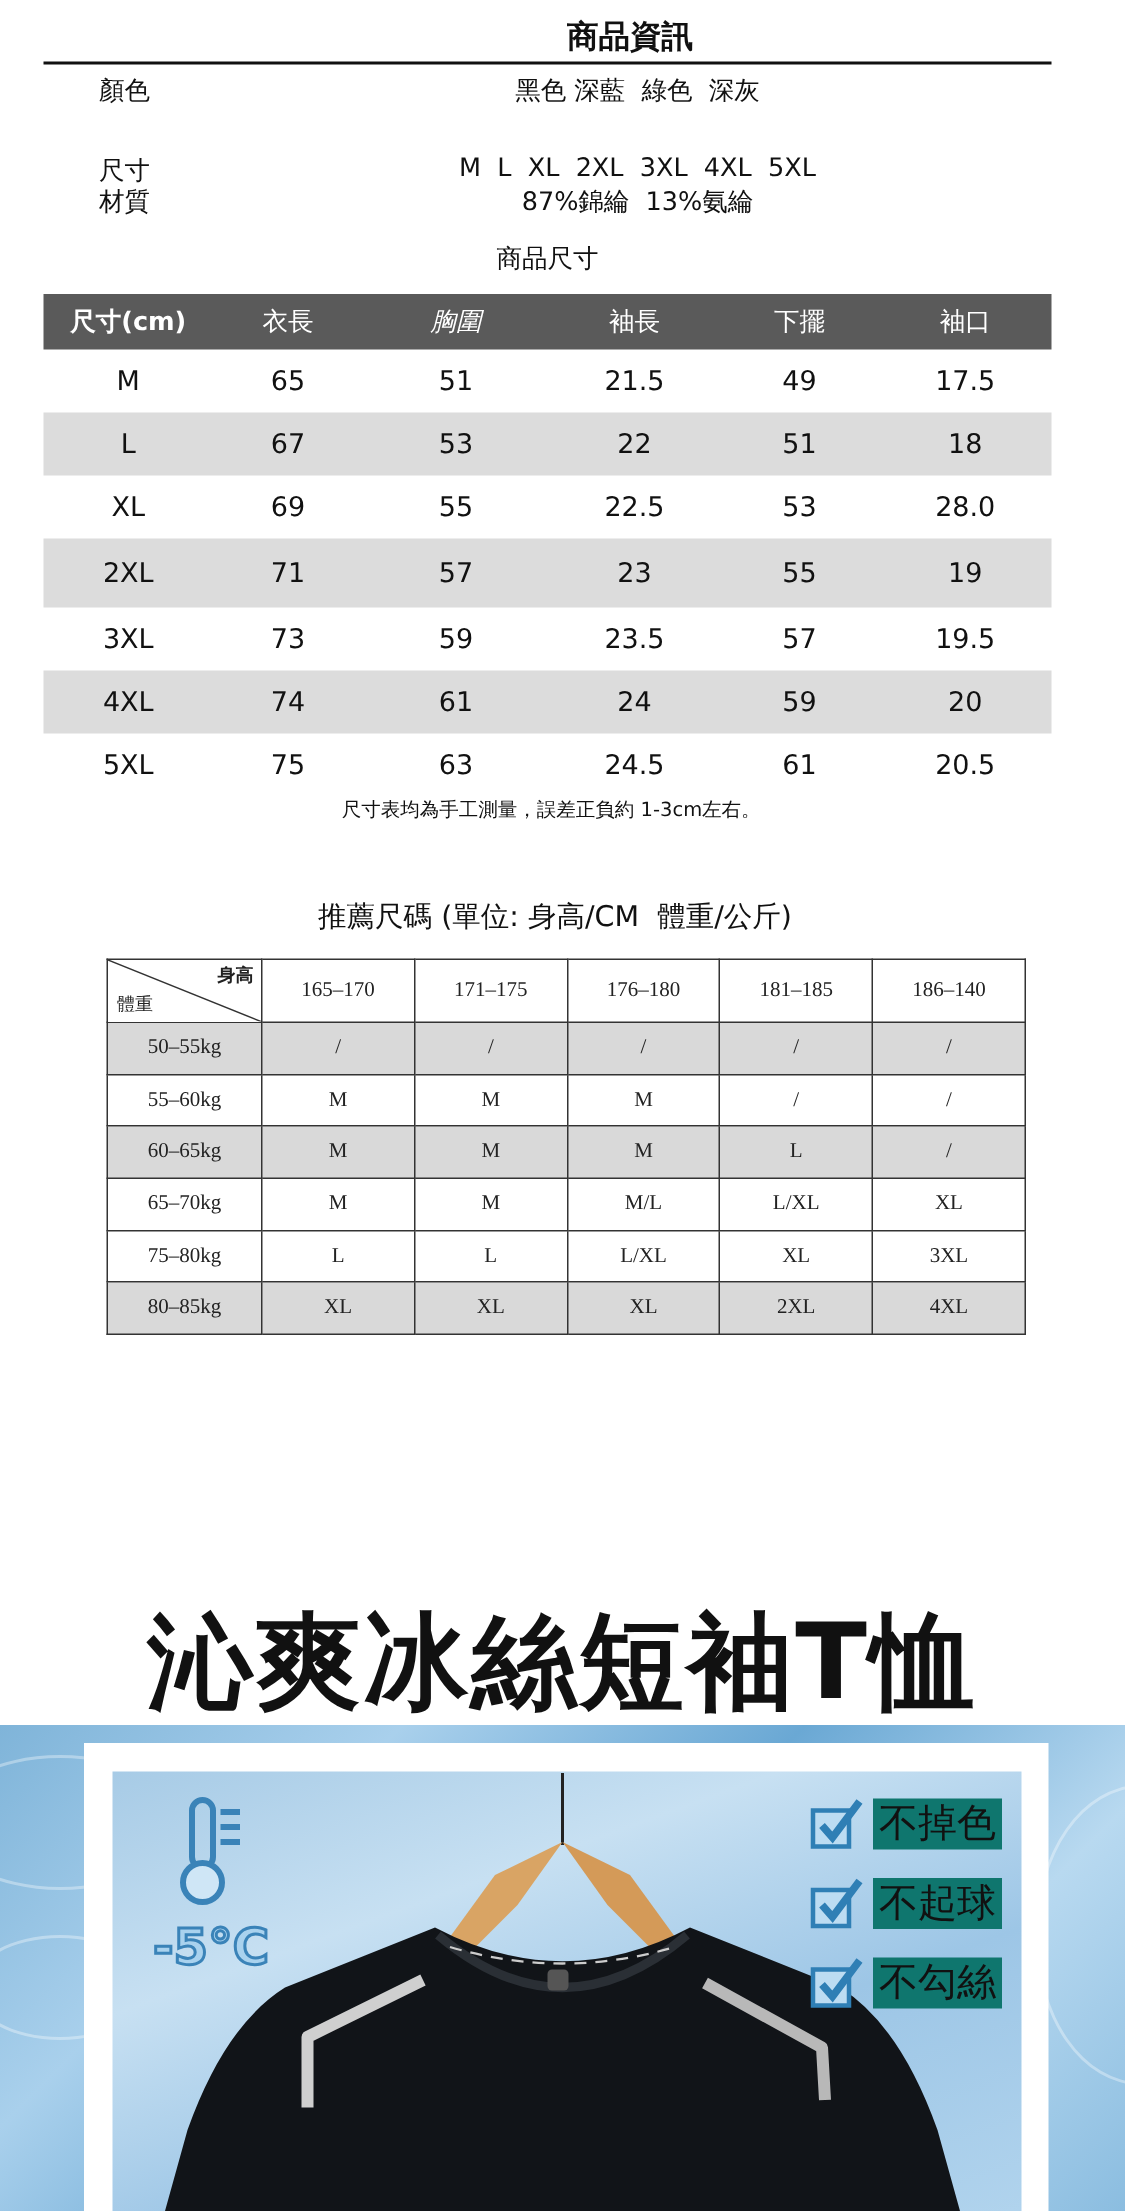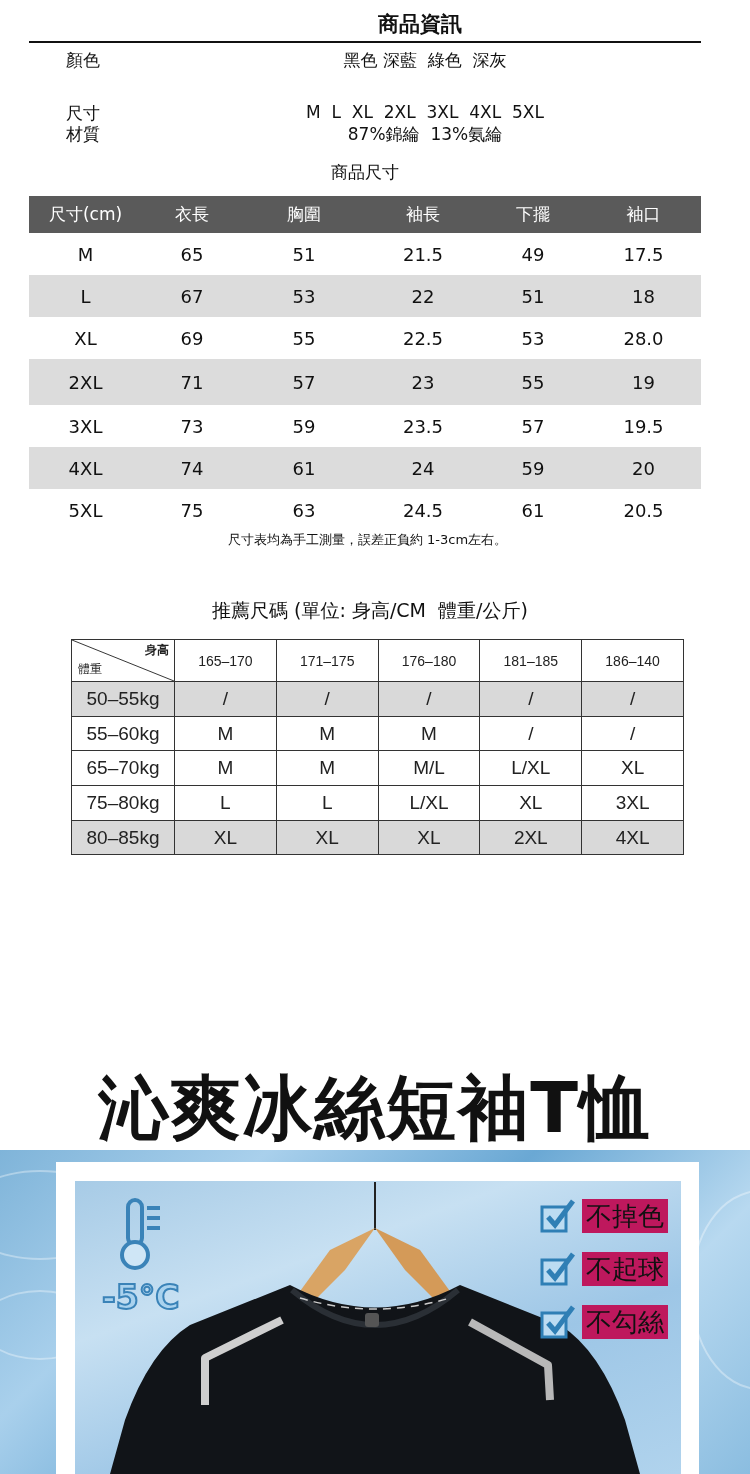--- a/index.html
+++ b/index.html
@@ -12,52 +12,52 @@
   .info-row .value { position: absolute; left: 0; width: 850px; text-align: center; top: 0; }
   .row-color { top: 49px; }
   .row-size { top: 86px; margin-top: 16px; }
   .row-material { top: 123px; }
   .size-title { position: absolute; top: 161px; left: 0; width: 730px; text-align: center; font-size: 17px; }
 
   .size-table { position: absolute; top: 196px; left: 29px; width: 672px; border-collapse: collapse; }
   .size-table th { background: #5a5a5a; color: #fff; font-weight: normal; font-size: 17px; height: 37px; }
   .size-table td { font-size: 18px; text-align: center; height: 42px; }
   .size-table tr.alt td { background: #dcdcdc; }
-  .size-table .c0 { width: 113px; }
+  .size-table .c0 { width: 113px; font-weight: bold; }
   .size-table .c1 { width: 100px; }
-  .size-table .c2 { width: 124px; }
+  .size-table .c2 { width: 124px; font-style: italic; }
   .size-table .c3 { width: 114px; }
   .size-table .c4 { width: 106px; }
   .size-table .c5 { width: 115px; }
 
   .note { position: absolute; top: 531px; left: 0; width: 735px; text-align: center; font-size: 13px; }
 
   .rec-title { position: absolute; top: 598px; left: 0; width: 740px; text-align: center; font-size: 19px; }
-  .rec-table { position: absolute; top: 639px; left: 71px; width: 613px; border-collapse: collapse; font-family: Liberation Sans, sans-serif; }
-  .rec-table td, .rec-table th { border: 1px solid #333; text-align: center; font-size: 19px; font-weight: normal; height: 34.7px; color: #222; }
+  .rec-table { position: absolute; top: 639px; left: 71px; width: 613px; border-collapse: collapse; font-family: Liberation Serif, serif; }
+  .rec-table td, .rec-table th { border: 1px solid #333; text-align: center; font-size: 14px; font-weight: normal; height: 34.7px; color: #222; }
   .rec-table th { height: 42px; font-size: 14px; }
   .rec-table tr.alt td { background: #d9d9d9; }
   .rec-table .corner { width: 103px; position: relative; background: #fff; padding: 0; }
   .corner .diag { position: absolute; left: 0; top: 0; width: 100%; height: 100%; }
   .corner .h { position: absolute; right: 5px; top: 2px; font-size: 12px; font-weight: bold; }
   .corner .w { position: absolute; left: 6px; bottom: 3px; font-size: 12px; }
 
   .banner-title { position: absolute; top: 1062px; left: 0; width: 750px; text-align: center; font-size: 70px; font-weight: bold; letter-spacing: 2px; font-family: "DejaVu Sans", sans-serif; }
 
   .hero { position: absolute; top: 1150px; left: 0; width: 750px; height: 324px;
     background: linear-gradient(135deg,#7fb4d9 0%,#a9d0ec 25%,#6aa8d4 50%,#b8d9f0 75%,#8bbde0 100%); overflow: hidden; padding-left: 24px; }
   .hero .ripple { position: absolute; border-radius: 50%; border: 2px solid rgba(255,255,255,0.35); }
   .hero .frame { position: absolute; left: 56px; top: 12px; width: 643px; height: 330px; background: #fff; }
   .hero .inner { position: absolute; left: 75px; top: 31px; width: 606px; height: 320px;
     background: linear-gradient(160deg,#a7cbe6 0%,#c7e0f2 30%,#9dc6e6 60%,#b3d5ee 100%); overflow: hidden; }
   .thermo { position: absolute; left: 120px; top: 48px; width: 50px; height: 75px; }
   .temp { position: absolute; left: 102px; top: 128px; font-size: 33px; font-weight: bold; color: #a9d2ee; -webkit-text-stroke: 2px #3a83b8; }
   .feature { position: absolute; left: 540px; height: 34px; display: flex; align-items: center; }
   .feature .check { width: 36px; height: 34px; }
-  .feature .ftext { background: #be185d; font-size: 26px; padding: 0 4px; margin-left: 6px; height: 34px; line-height: 34px; color: #111; }
+  .feature .ftext { background: #0f766e; font-size: 26px; padding: 0 4px; margin-left: 6px; height: 34px; line-height: 34px; color: #111; }
   .f1 { top: 1199px; } .f2 { top: 1252px; } .f3 { top: 1305px; }
   .shirt { position: absolute; left: 0; top: 0; width: 750px; height: 324px; }
 </style>
 </head>
 <body>
 
 <div class="info-title">商品資訊</div>
 <div class="info-rule"></div>
 
 <div class="info-row row-color">
@@ -177,20 +177,28 @@
         <td>/</td>
       </tr>
       <tr>
         <td>55–60kg</td>
         <td>M</td>
         <td>M</td>
         <td>M</td>
         <td>/</td>
         <td>/</td>
       </tr>
+      <tr class="alt">
+        <td>60–65kg</td>
+        <td>M</td>
+        <td>M</td>
+        <td>M</td>
+        <td>L</td>
+        <td>/</td>
+      </tr>
       <tr>
         <td>65–70kg</td>
         <td>M</td>
         <td>M</td>
         <td>M/L</td>
         <td>L/XL</td>
         <td>XL</td>
       </tr>
       <tr>
         <td>75–80kg</td>

